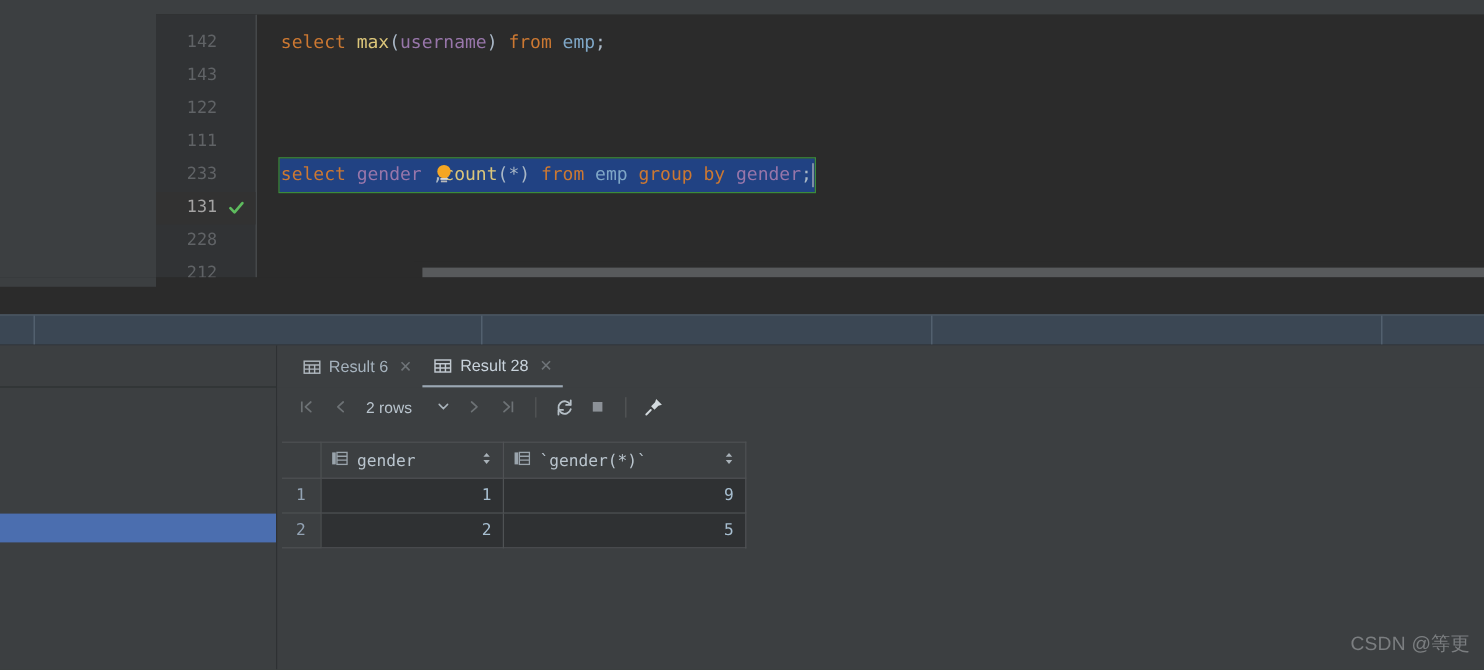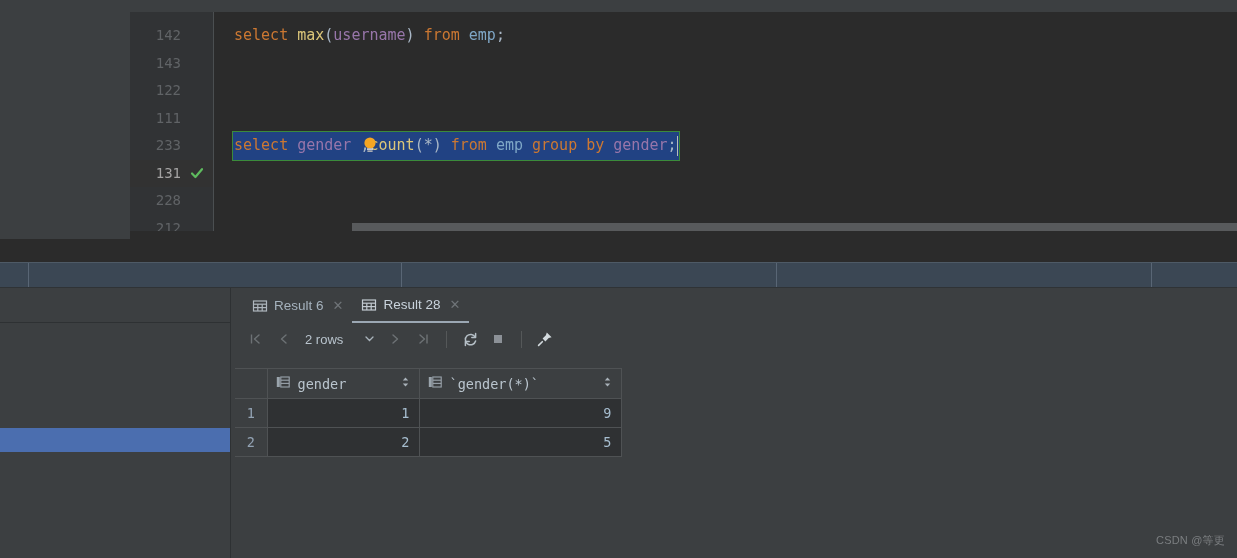--- a/index.html
+++ b/index.html
@@ -310,21 +310,21 @@
     text-align: right;
     padding-right: 9px;
     font-family: "DejaVu Sans Mono", monospace;
     font-size: 13.5px;
   }
 
   .watermark {
     position: absolute;
     right: 12px; bottom: 10px;
     color: #7b7e80;
-    font-size: 11px;
+    font-size: 16px;
     letter-spacing: .2px;
   }
 </style>
 </head>
 <body>
 
 <div class="root">
 
   <div class="editor-wrap">
     <div class="editor-left-pad"></div>

